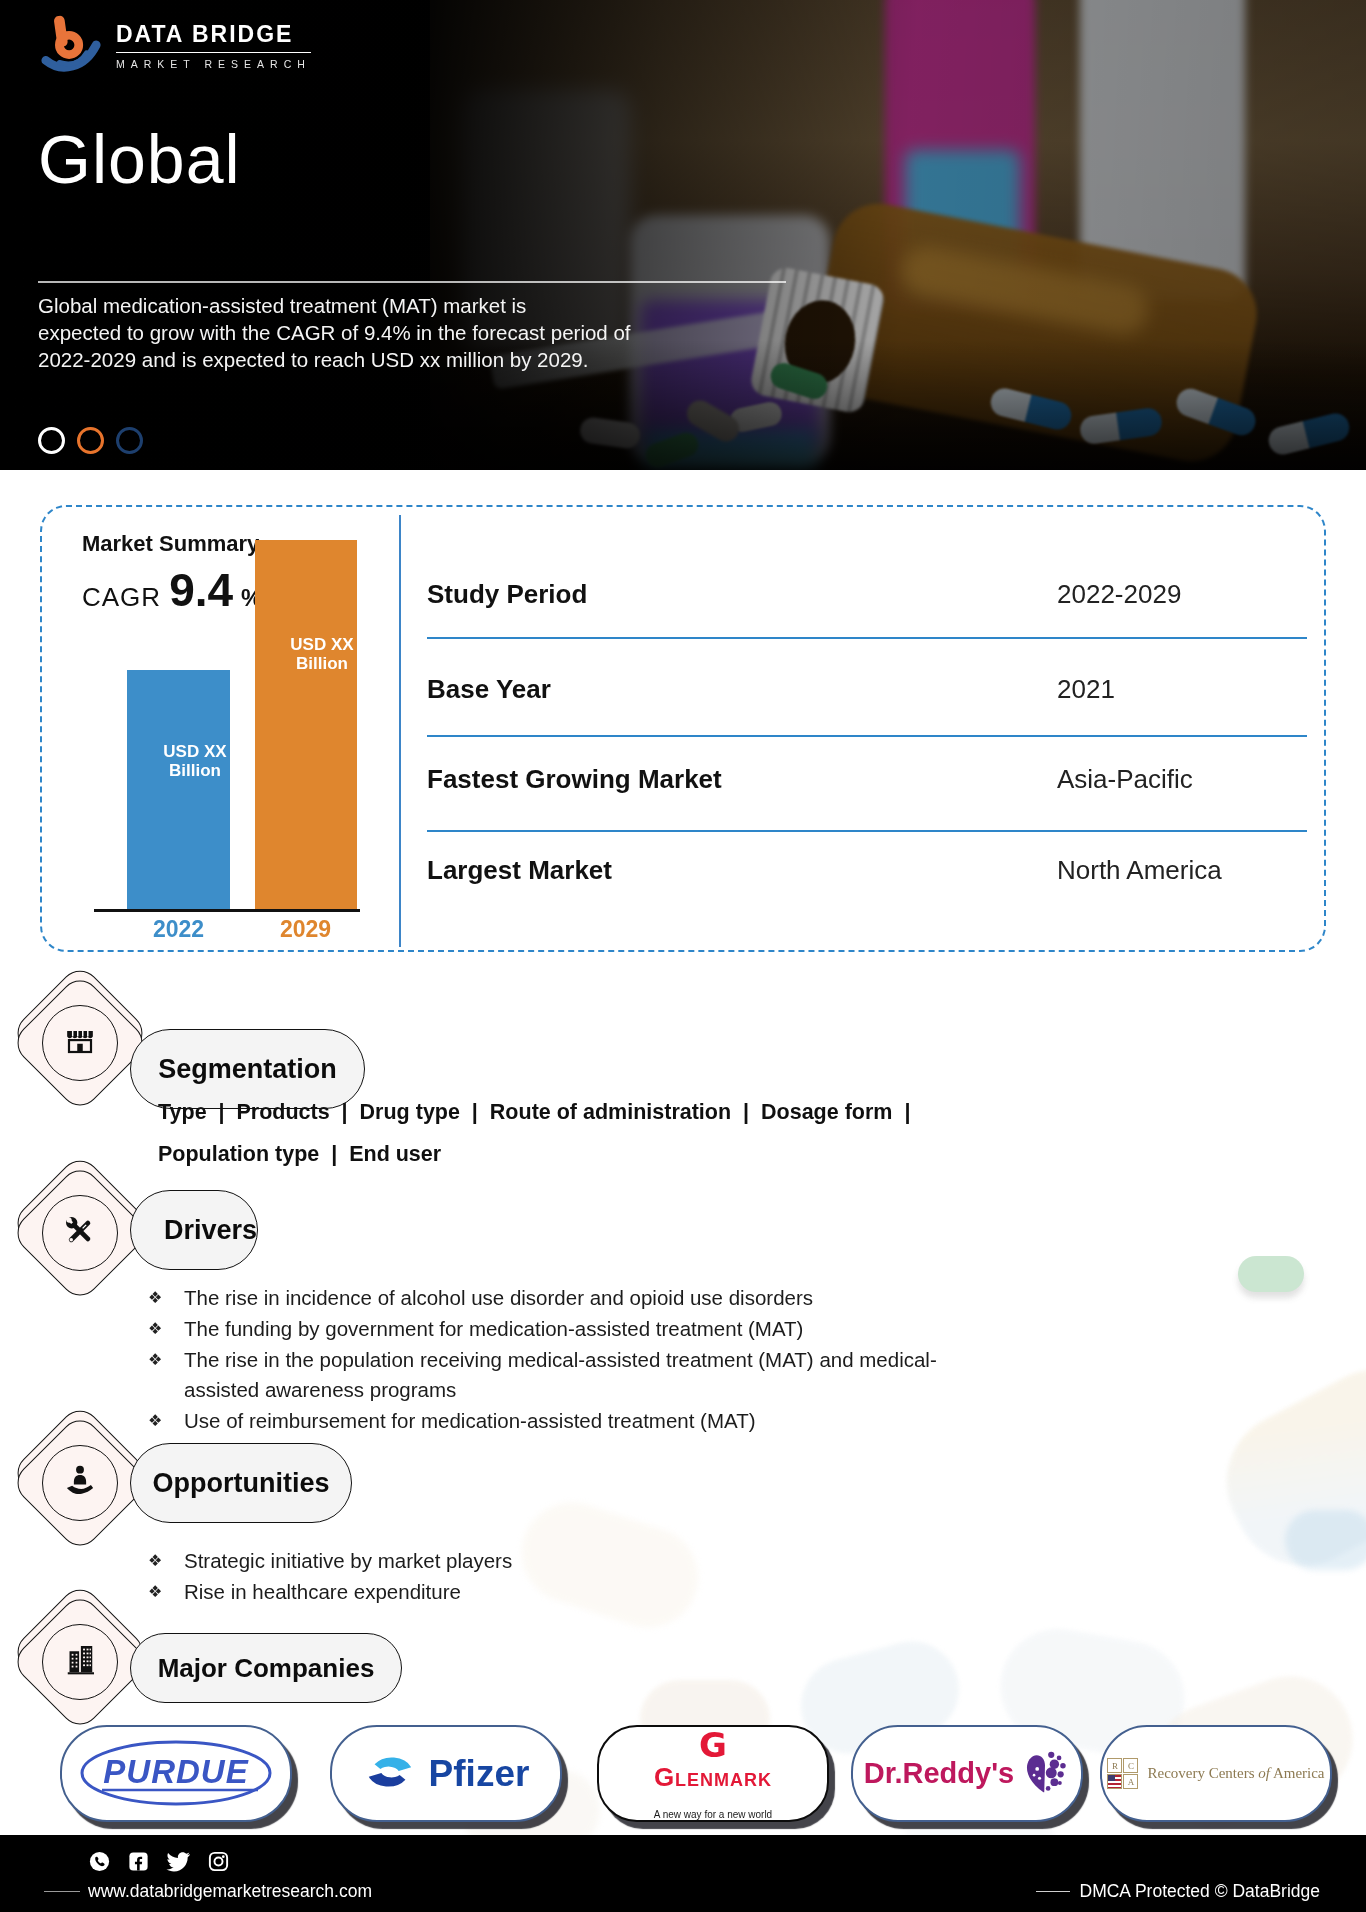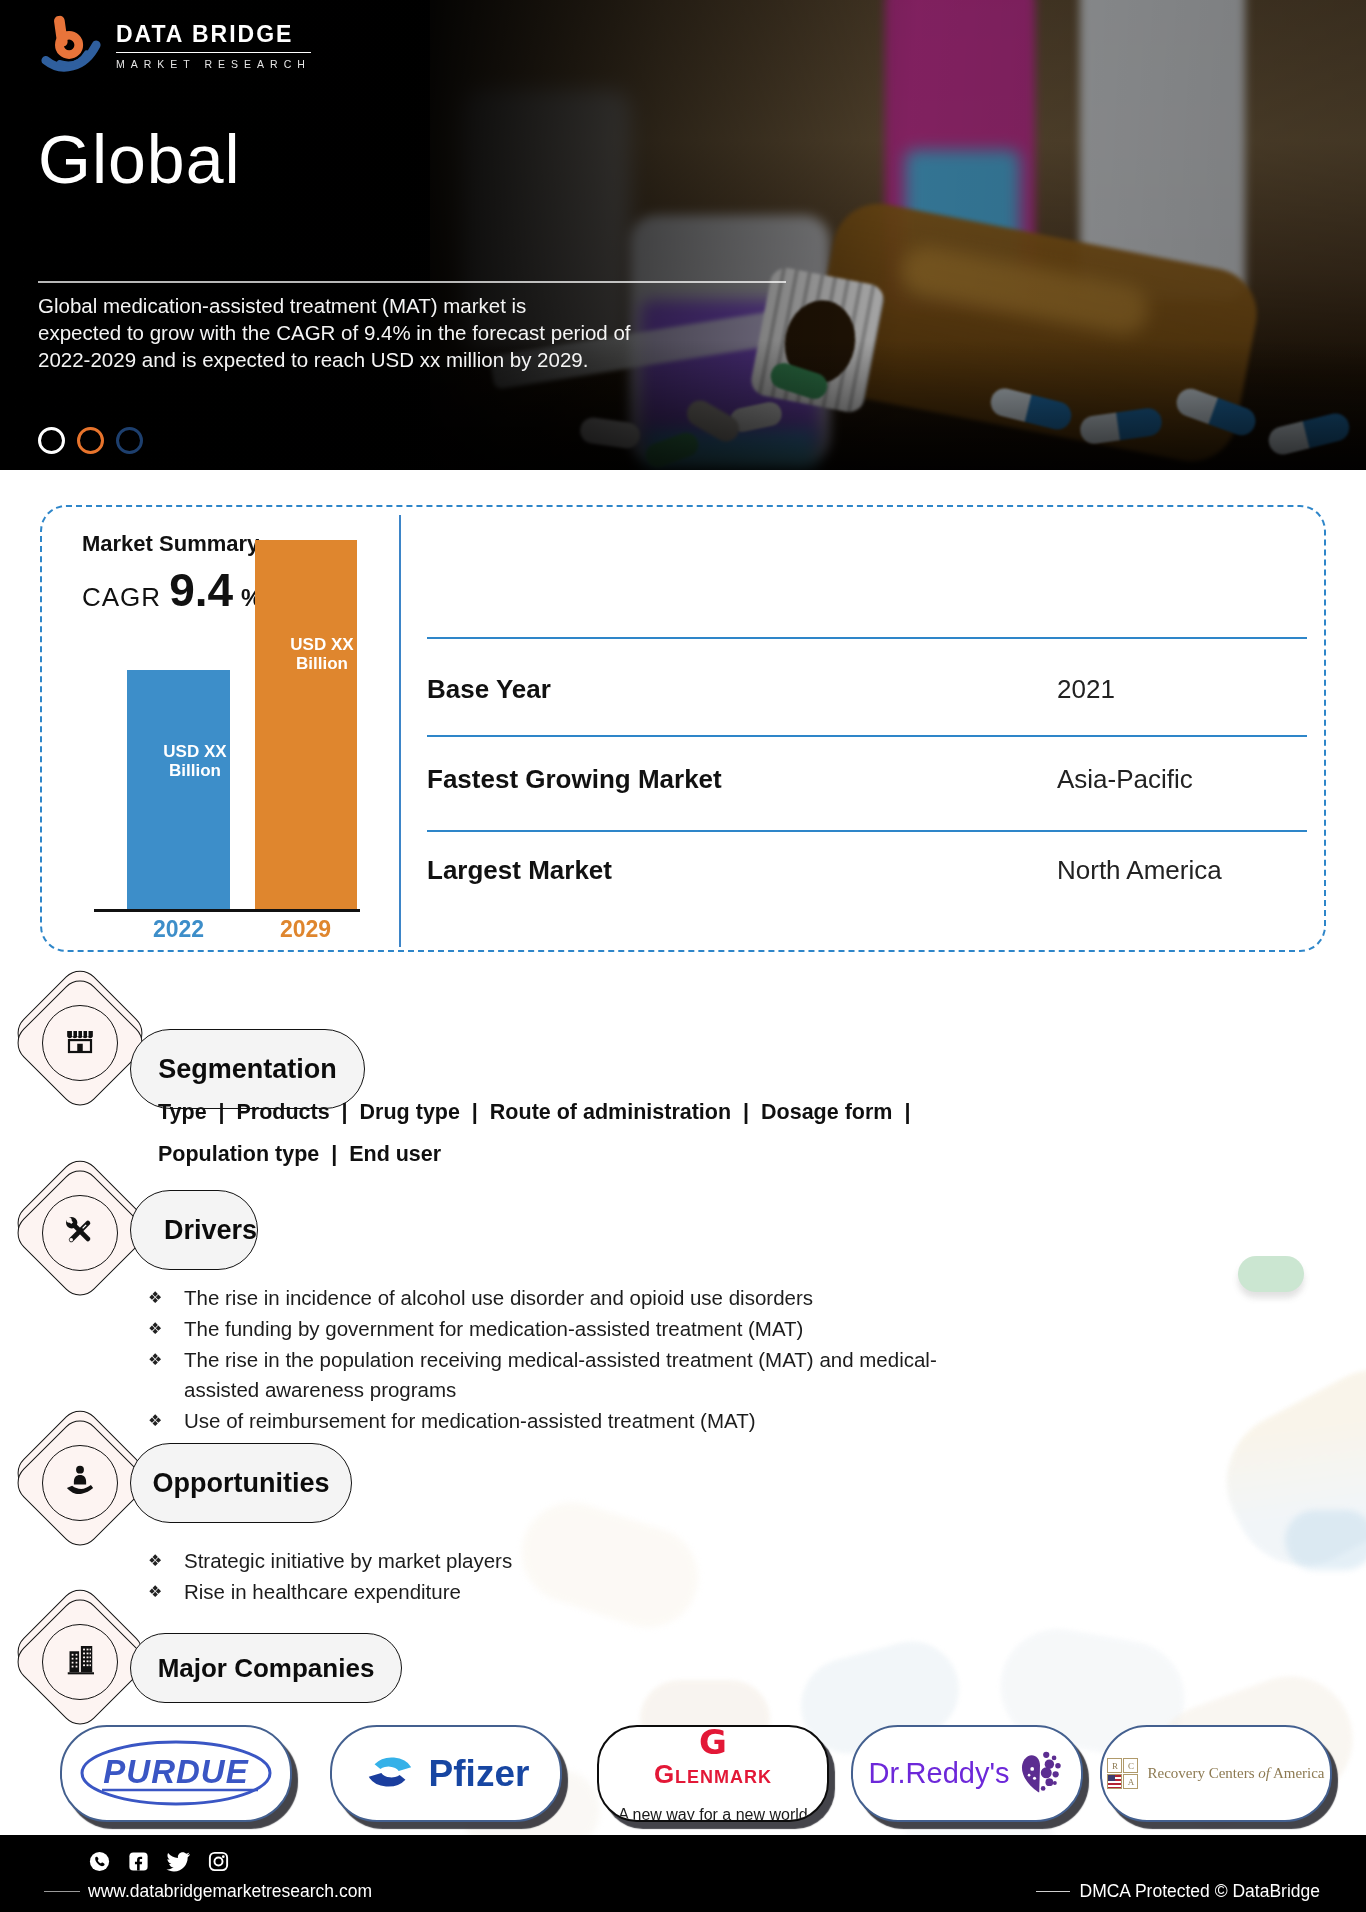--- a/index.html
+++ b/index.html
@@ -94,23 +94,23 @@
              box-shadow:6px 7px 1px rgba(35,35,42,.85);overflow:hidden;}
   .logo-pill.glenmark{border:2.4px solid #0c0c0c;border-radius:40px;}
   .purdue-wrap{position:relative;width:208px;height:82px;}
   .purdue-text{position:absolute;left:50%;top:20px;transform:translateX(-50%);font-style:italic;font-weight:800;
                font-size:33px;color:#3a56c4;letter-spacing:1px;}
   .pfizer-wrap{display:flex;align-items:center;gap:12px;}
   .pfizer-text{font-size:37px;font-weight:700;color:#1746a2;}
   .glen-wrap{text-align:center;line-height:1;}
   .glen-g{font-size:34px;font-weight:800;color:#e31837;font-family:"DejaVu Sans",sans-serif;}
   .glen-name{font-size:26px;font-weight:700;color:#e31837;font-variant:small-caps;letter-spacing:1px;margin-top:2px;}
-  .glen-tag{font-size:16px;color:#1a1a1a;margin-top:20px;}
+  .glen-tag{font-size:10px;color:#1a1a1a;margin-top:20px;}
   .dr-wrap{display:flex;align-items:center;gap:6px;}
-  .dr-text{font-size:29px;font-weight:400;color:#6d28d9;}
+  .dr-text{font-size:29px;font-weight:700;color:#be185d;}
   .rca-wrap{display:flex;align-items:center;gap:9px;}
   .rca-grid{display:grid;grid-template-columns:15px 15px;grid-template-rows:15px 15px;gap:1px;}
   .rca-cell{border:1px solid #b09a6a;color:#8d7a52;font-family:"Liberation Serif",serif;font-size:9px;
             display:flex;align-items:center;justify-content:center;box-sizing:border-box;background:#fff;}
   .rca-flag{position:relative;border:1px solid #b09a6a;box-sizing:border-box;
             background:repeating-linear-gradient(180deg,#b22234 0 2px,#fff 2px 4px);}
   .rca-flag::after{content:"";position:absolute;left:0;top:0;width:7px;height:6px;background:#3c3b6e;}
   .rca-text{font-family:"Liberation Serif",serif;font-size:15px;color:#8d7a52;white-space:nowrap;}
   .rca-text i{font-style:italic;}
   
@@ -204,20 +204,24 @@
       <div class="bar bar-orange">
         <div class="bar-label">USD XX Billion</div>
       </div>
       <div class="baseline"></div>
       <div class="year year-2022">2022</div>
       <div class="year year-2029">2029</div>
     </div>
 
     <div class="v-divider"></div>
 
+    <div class="fact-row" style="top:67px;">
+      <span class="fact-label">Study Period</span>
+      <span class="fact-value">2022-2029</span>
+    </div>
     <div class="fact-sep" style="top:130px;"></div>
     <div class="fact-row" style="top:162px;">
       <span class="fact-label">Base Year</span>
       <span class="fact-value">2021</span>
     </div>
     <div class="fact-sep" style="top:228px;"></div>
     <div class="fact-row" style="top:252px;">
       <span class="fact-label">Fastest Growing Market</span>
       <span class="fact-value">Asia-Pacific</span>
     </div>

